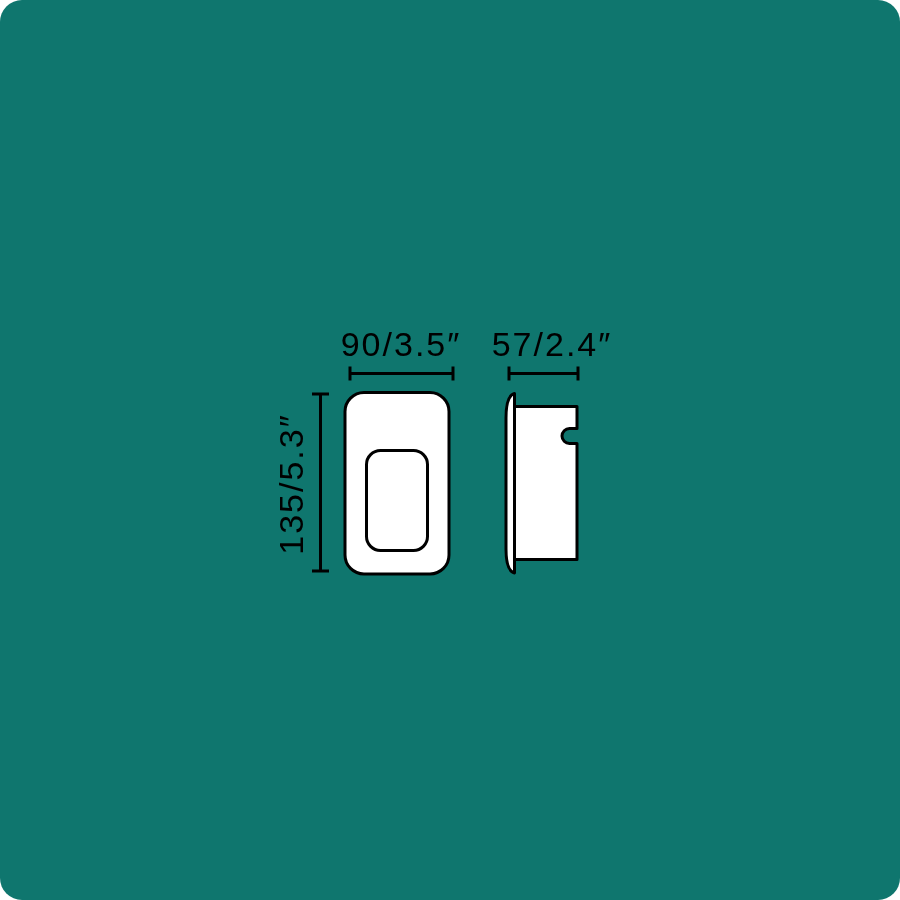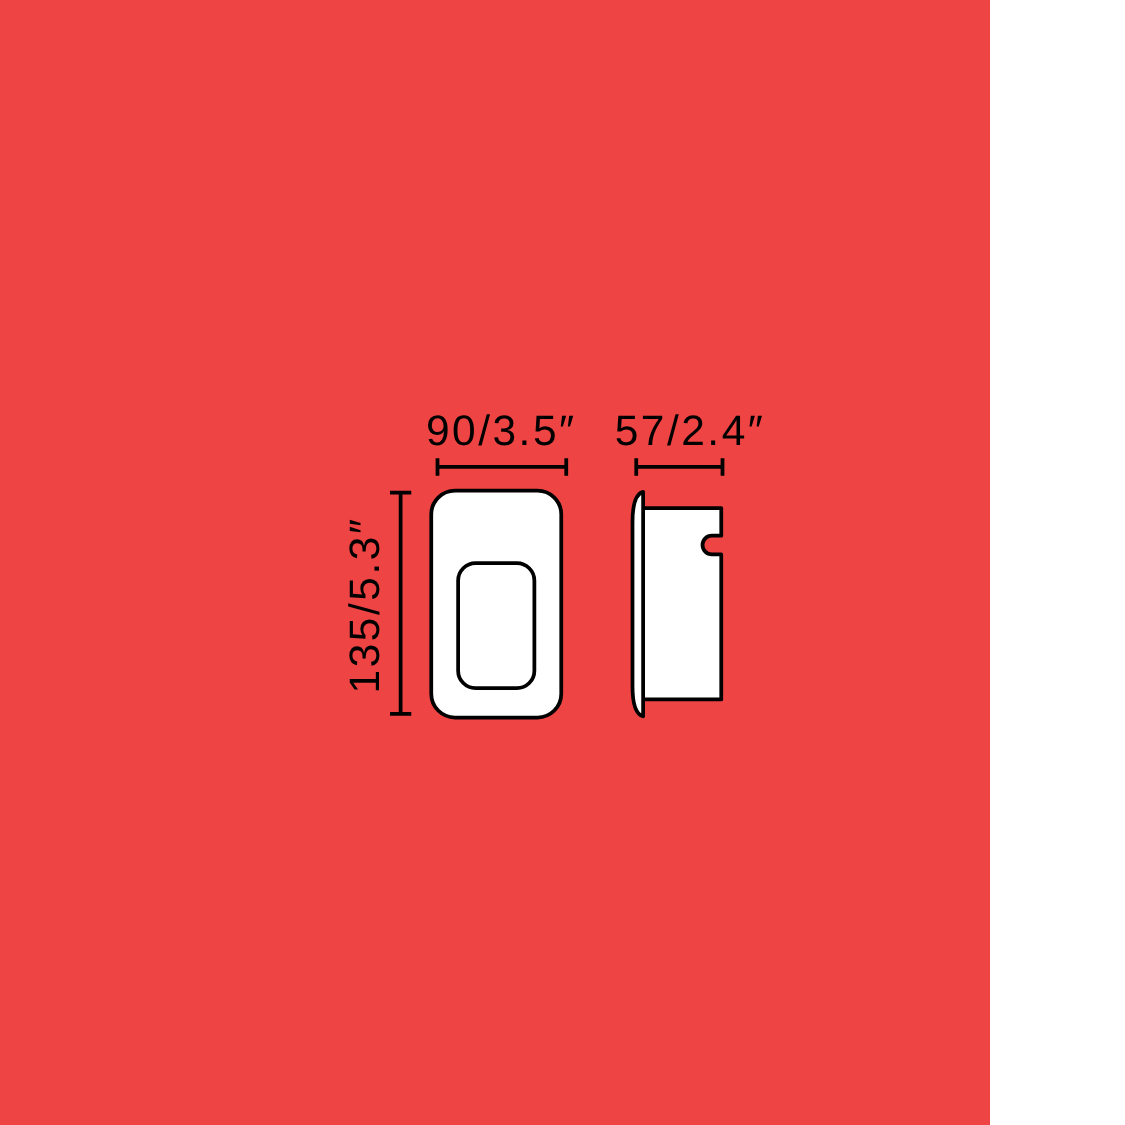--- a/index.html
+++ b/index.html
@@ -2,24 +2,25 @@
 <html><head>
 <meta charset="utf-8">
 <style>
   html, body {
     margin: 0;
     padding: 0;
     background: #ffffff;
   }
   .stage {
     position: relative;
-    width: 792px;
+    width: 900px;
     height: 900px;
-    background: #ef4444;
+    background: #0f766e;
     overflow: hidden;
+    border-radius: 22px;
   }
   svg {
     display: block;
   }
   .outline {
     fill: #ffffff;
     stroke: #000000;
     stroke-width: 3;
     stroke-linejoin: round;
   }

